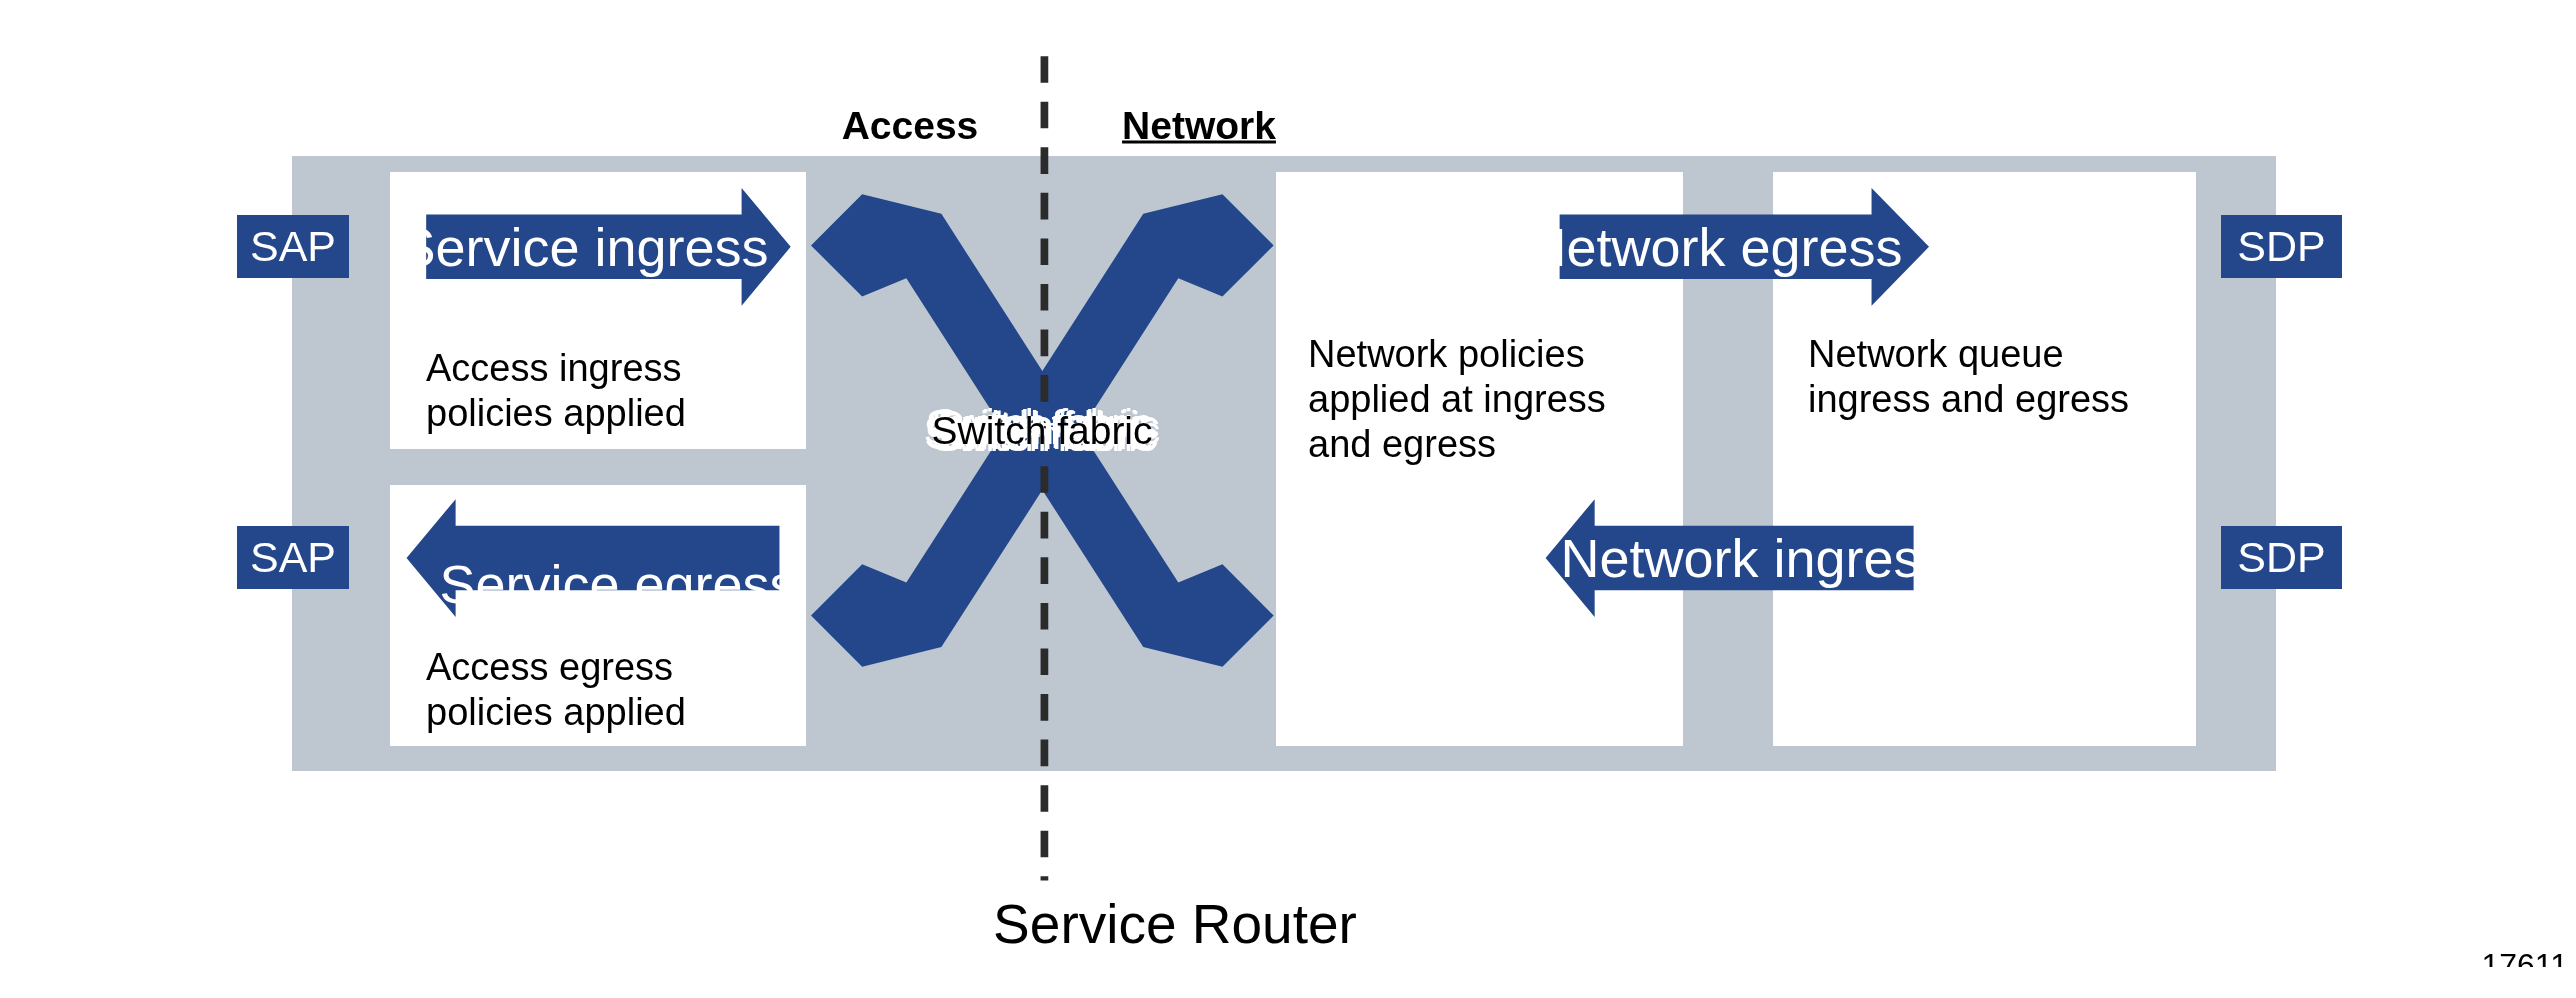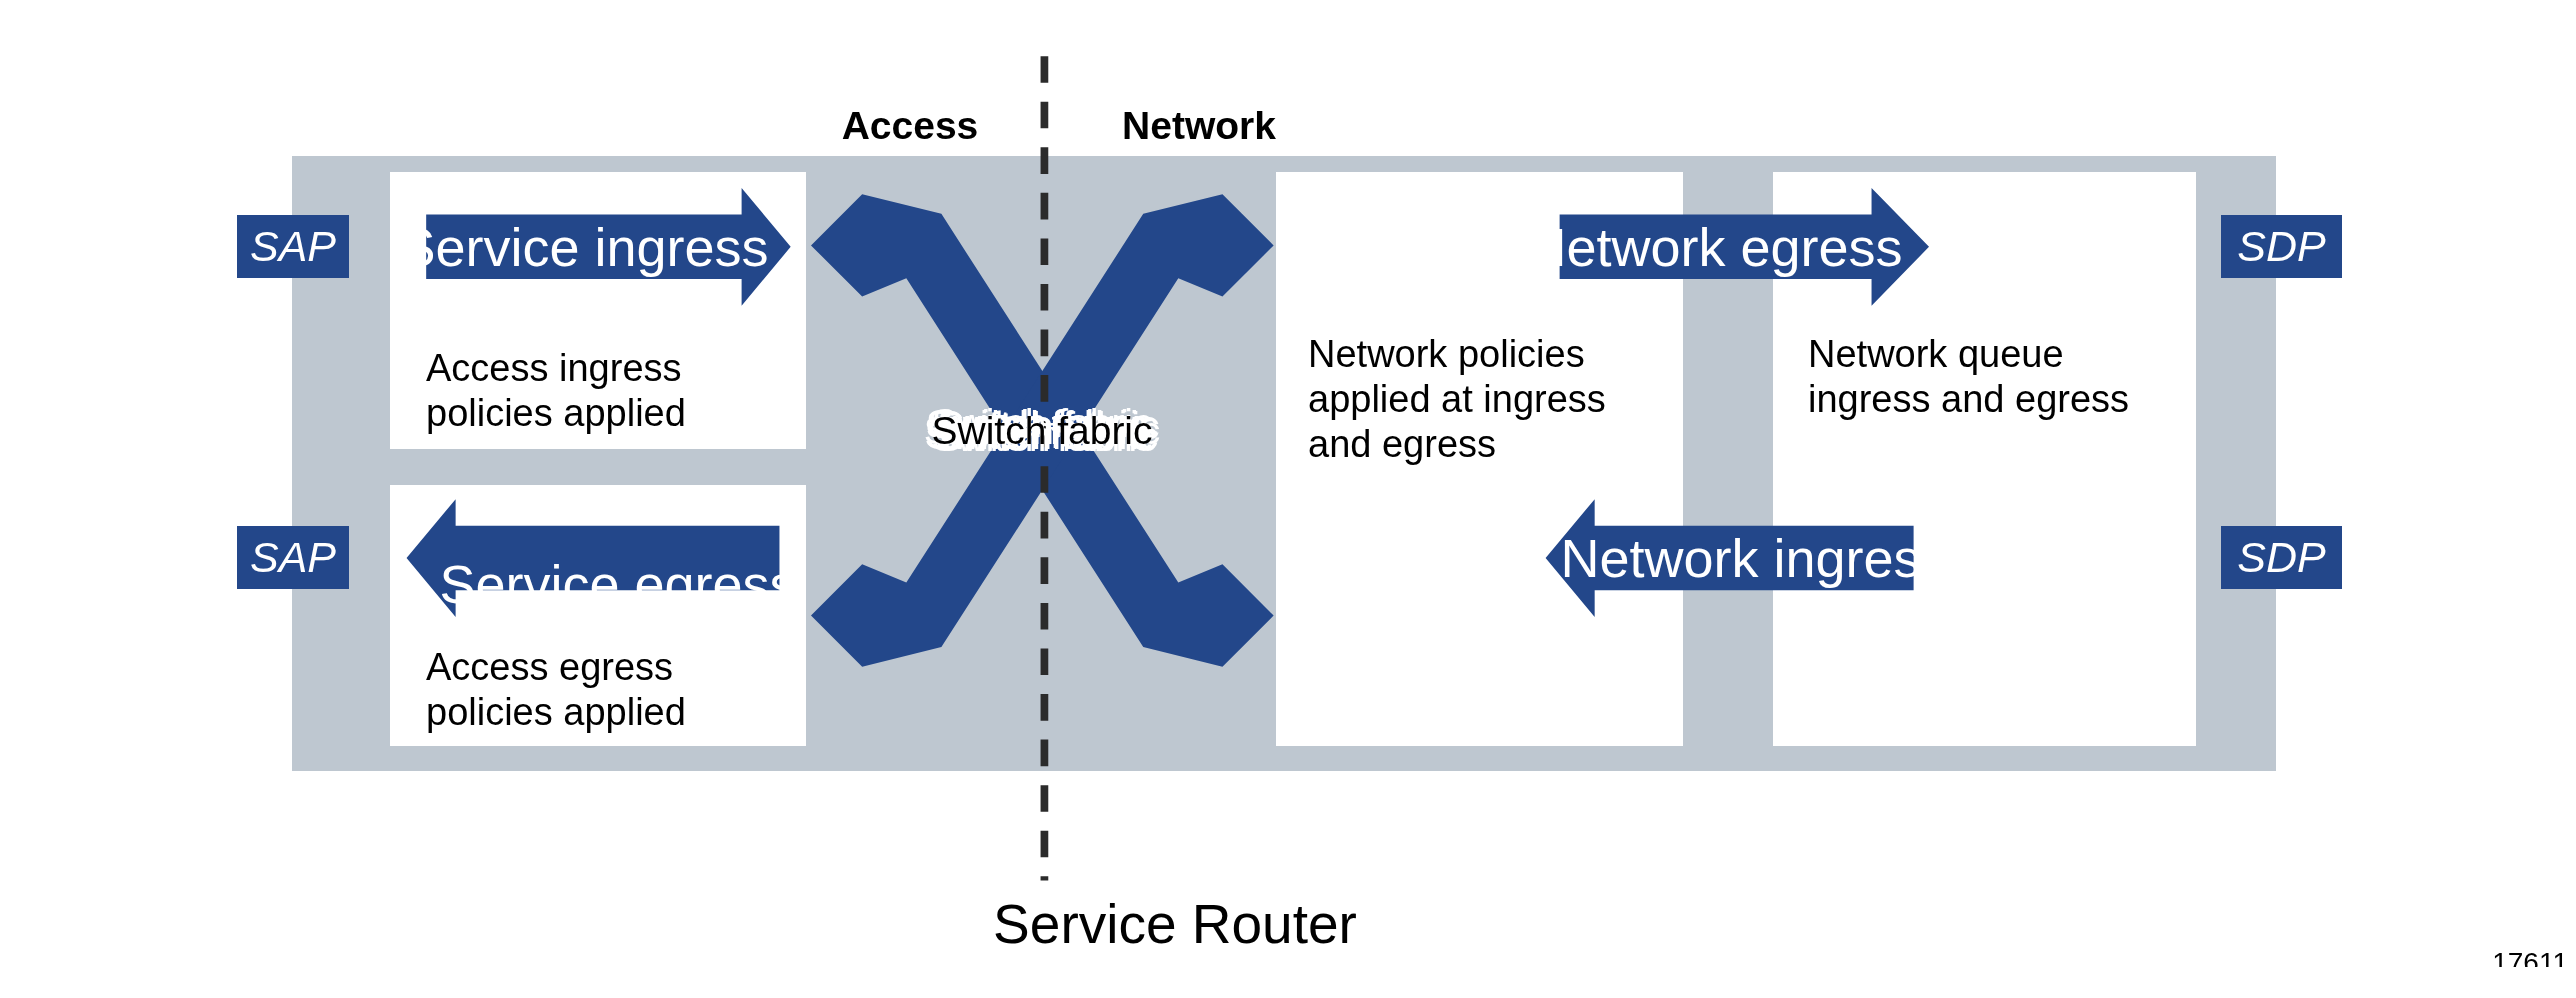--- a/index.html
+++ b/index.html
@@ -14,21 +14,21 @@
     position:relative;width:2576px;height:967px;background:var(--white);
     font-family:"Liberation Sans","DejaVu Sans",sans-serif;color:var(--black);
     overflow:hidden;
   }
   .abs{position:absolute;}
   .router-body{background:var(--gray);}
   .white-box{background:var(--white);}
   .endpoint{
     background:var(--blue);color:var(--white);
     display:flex;align-items:center;justify-content:center;
-    font-size:43px;line-height:1;font-style:italic;
+    font-size:43px;line-height:1;
   }
   .overlay{position:absolute;left:0;top:0;width:2576px;height:999px;}
   .blue-shape{fill:var(--blue);}
   .divider{stroke:var(--dash);stroke-width:11;stroke-dasharray:38 27;fill:none;}
   .zone-label{
     font-size:39px;font-weight:bold;line-height:1;
     transform:translate(-50%,-50%);white-space:nowrap;
   }
   .arrow-label{
     color:var(--white);font-size:54px;line-height:1;
@@ -39,21 +39,21 @@
     font-size:39px;line-height:1;transform:translate(-50%,-50%);white-space:nowrap;
     text-shadow:
       -5.6px -5.6px 0 var(--white), 5.6px -5.6px 0 var(--white),
       -5.6px  5.6px 0 var(--white), 5.6px  5.6px 0 var(--white),
       -7.7px 0 0 var(--white), 7.7px 0 0 var(--white),
       0 -7.7px 0 var(--white), 0 7.7px 0 var(--white),
       -4.2px -7px 0 var(--white), 4.2px 7px 0 var(--white),
       -7px 4.2px 0 var(--white), 7px -4.2px 0 var(--white);
   }
   .caption{font-size:55px;line-height:1;transform:translate(-50%,0);white-space:nowrap;}
-  .fig-number{font-size:28px;line-height:1;text-align:right;}
+  .fig-number{font-size:32px;line-height:1;text-align:right;}
 </style>
 </head>
 <body>
 
 <div class="canvas">
 
   <div class="abs router-body" style="left:292px;top:156px;width:1984px;height:615px;"></div>
 
   <div class="abs white-box" style="left:390px;top:172px;width:416px;height:277px;"></div>
   <div class="abs white-box" style="left:390px;top:485px;width:416px;height:261px;"></div>
@@ -64,21 +64,21 @@
     <polygon class="blue-shape" points="1157,350 1230,277 1343,305 1681,831 1744,805 1817,878 1744,951 1631,923 1293,397 1230,423"></polygon>
     <polygon class="blue-shape" points="1817,350 1744,277 1631,305 1293,831 1230,805 1157,878 1230,951 1343,923 1681,397 1744,423"></polygon>
     <polygon class="blue-shape" points="608,306 1058,306 1058,268 1128,352 1058,436 1058,398 608,398"></polygon>
     <polygon class="blue-shape" points="1112,750 650,750 650,712 580,796 650,880 650,842 1112,842"></polygon>
     <polygon class="blue-shape" points="2225,306 2670,306 2670,268 2752,352 2670,436 2670,398 2225,398"></polygon>
     <polygon class="blue-shape" points="2730,750 2275,750 2275,712 2205,796 2275,880 2275,842 2730,842"></polygon>
     <line class="divider" x1="1490" y1="80" x2="1490" y2="1256"></line>
   </svg>
 
   <div class="abs zone-label" style="left:910px;top:125px;">Access</div>
-  <div class="abs zone-label" style="left:1199px;top:125px;">Network</div>
+  <div class="abs zone-label" style="left:1199px;top:125px;text-decoration:underline;">Network</div>
 
   <div class="abs endpoint" style="left:237px;top:215px;width:112px;height:63px;">
     <span>SAP</span>
   </div>
   <div class="abs endpoint" style="left:237px;top:526px;width:112px;height:63px;">
     <span>SAP</span>
   </div>
   <div class="abs endpoint" style="left:2221px;top:215px;width:121px;height:63px;">
     <span>SDP</span>
   </div>

